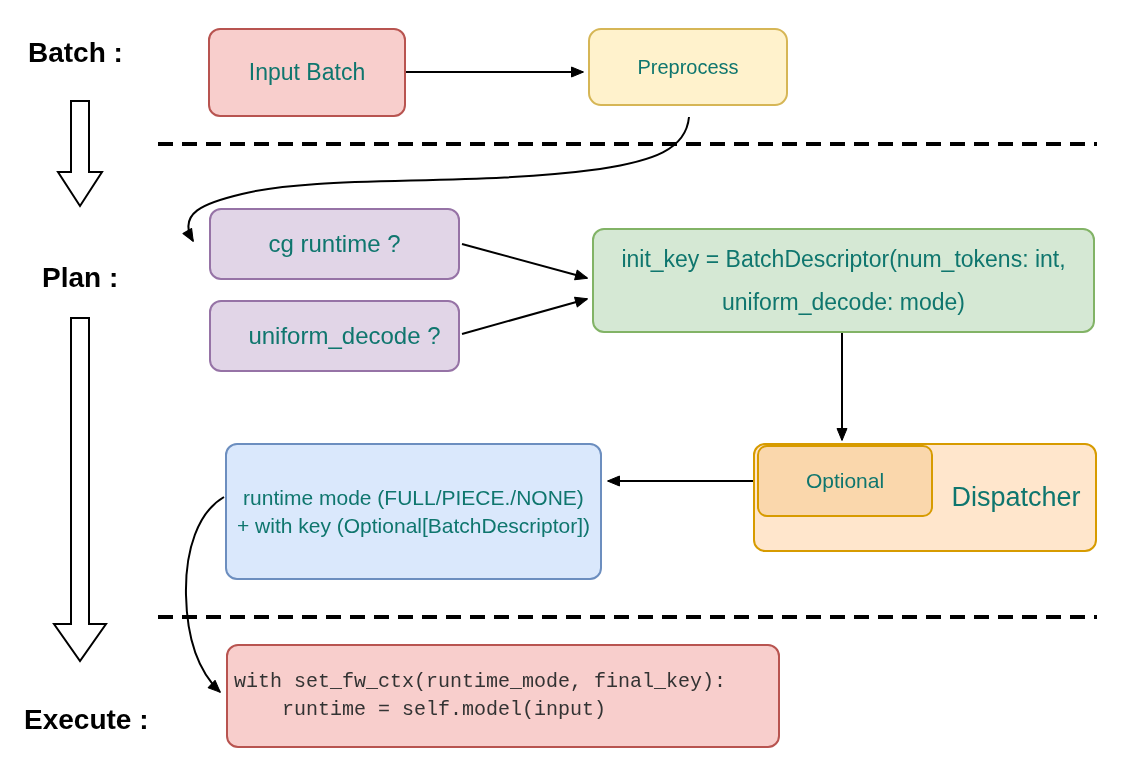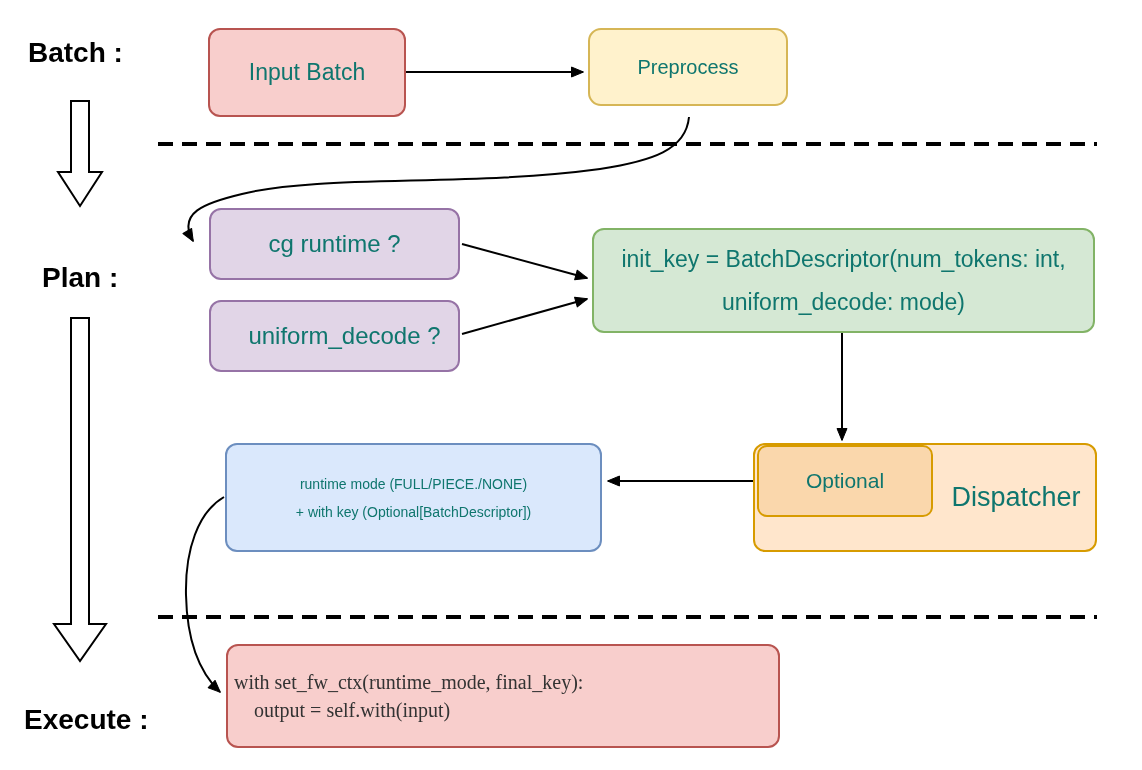--- a/index.html
+++ b/index.html
@@ -16,30 +16,30 @@
     position:absolute;box-sizing:border-box;border:2px solid #000;border-radius:12px;
     display:flex;flex-direction:column;justify-content:center;
     text-align:center;color:#0f766e;
   }
   .node span{display:block;}
   .n-input-batch {left:208px;top:28px;width:198px;height:89px;background:#f8cecc;border-color:#b85450;font-size:23px;}
   .n-preprocess  {left:588px;top:28px;width:200px;height:78px;background:#fff2cc;border-color:#d6b656;font-size:20px;border-radius:13px;}
   .n-cg-padding  {left:209px;top:208px;width:251px;height:72px;background:#e1d5e7;border-color:#9673a6;font-size:24px;}
   .n-uniform     {left:209px;top:300px;width:251px;height:72px;background:#e1d5e7;border-color:#9673a6;font-size:24px;padding-left:20px;}
   .n-init-key    {left:592px;top:228px;width:503px;height:105px;background:#d5e8d4;border-color:#82b366;font-size:23px;line-height:31px;gap:12px;}
-  .n-runtime     {left:225px;top:443px;width:377px;height:109px;background:#dae8fc;border-color:#6c8ebf;font-size:14px;line-height:28px;}
+  .n-runtime     {left:225px;top:443px;width:377px;height:137px;background:#dae8fc;border-color:#6c8ebf;font-size:21px;line-height:28px;}
   .n-cudagraph   {left:753px;top:443px;width:344px;height:109px;background:#ffe6cc;border-color:#d79b00;}
   .n-cudagraph .inner-label{
     position:absolute;left:178px;top:0;width:166px;height:105px;
     display:flex;flex-direction:column;align-items:center;justify-content:center;
     font-size:27px;line-height:33px;
   }
   .n-dispatch    {left:757px;top:445px;width:176px;height:72px;background:#fad7ac;border-color:#d79b00;font-size:21px;border-radius:10px;}
   .n-exec-code   {left:226px;top:644px;width:554px;height:104px;background:#f8cecc;border-color:#b85450;
-                  font-family:Liberation Serif, serif;font-size:20px;line-height:28px;color:#333333;
+                  font-family:Liberation Mono, monospace;font-size:20px;line-height:28px;color:#333333;
                   align-items:flex-start;padding-left:6px;}
   .n-exec-code span{white-space:pre;text-align:left;}
 </style>
 </head>
 <body>
 
 <div class="canvas">
 
   <svg class="layer" width="1142" height="770" viewBox="0 0 1142 770">
     <defs>
@@ -98,16 +98,16 @@
       <span>Dispatcher</span>
     </div>
   </div>
 
   <div class="node n-dispatch">
     <span>Optional</span>
   </div>
 
   <div class="node n-exec-code">
     <span>with set_fw_ctx(runtime_mode, final_key):</span>
-    <span>    output = self.with(input)</span>
+    <span>    runtime = self.model(input)</span>
   </div>
 
 </div>
 
 </body></html>

